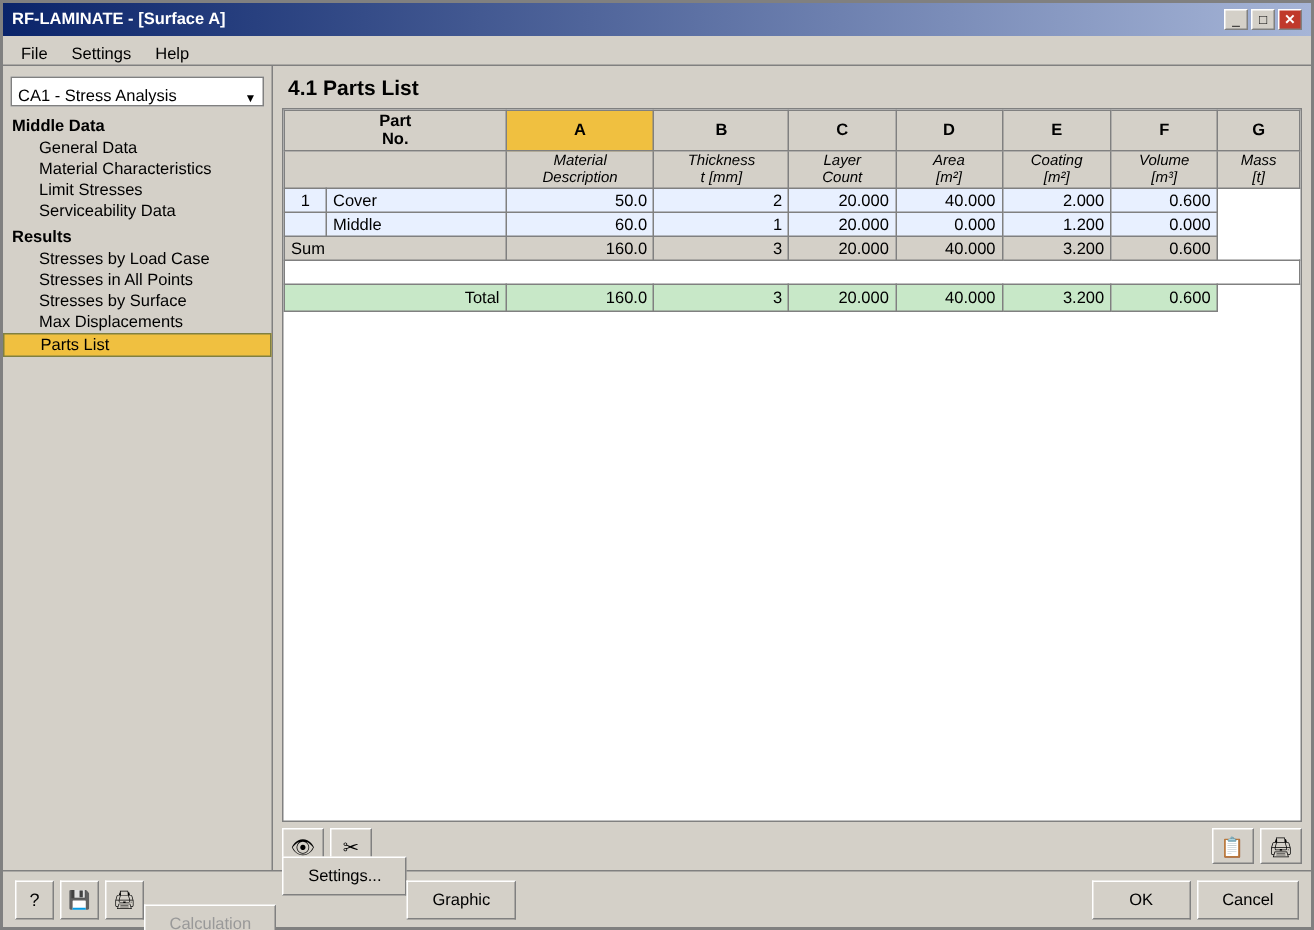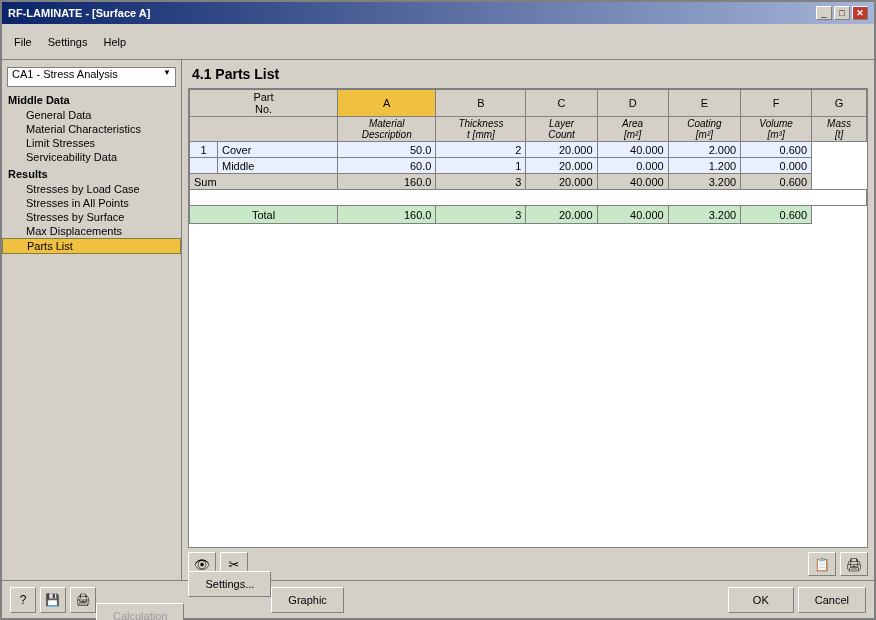--- a/index.html
+++ b/index.html
@@ -48,22 +48,22 @@
       align-items: center;
       justify-content: center;
       cursor: pointer;
       color: black;
     }
     .title-btn.close { background: #c0392b; color: white; font-weight: bold; }
     .menu-bar {
       background: #d4d0c8;
       border-bottom: 1px solid #808080;
       display: flex;
-      align-items: center;
-      height: 36px;
+      align-items: flex-end;
+      height: 20px;
       padding: 0 4px;
       flex-shrink: 0;
     }
     .menu-item {
       padding: 1px 8px;
       cursor: pointer;
       font-size: 11px;
     }
     .content-area {
       display: flex;
@@ -79,21 +79,21 @@
       display: flex;
       flex-direction: column;
     }
     .sidebar-dropdown {
       margin: 3px 5px;
       height: 20px;
       font-size: 11px;
       background: #fff;
       border: 1px solid #808080;
       display: flex;
-      align-items: flex-start;
+      align-items: flex-end;
       justify-content: space-between;
       padding: 0 4px;
       cursor: pointer;
     }
     .sidebar-dropdown-arrow {
       font-size: 8px;
     }
     .sidebar-section-label {
       font-weight: bold;
       padding: 4px 6px 2px 6px;
@@ -136,21 +136,21 @@
       width: 100%;
       font-size: 11px;
     }
     table th, table td {
       border: 1px solid #808080;
       padding: 1px 4px;
     }
     .col-header-row th {
       background: #d4d0c8;
       text-align: center;
-      font-weight: normal;
+      font-weight: bold;
       height: 18px;
     }
     .col-header-row th.col-a {
       background: #f0c040;
     }
     .sub-header-row th {
       background: #d4d0c8;
       text-align: center;
       font-weight: normal;
       height: 16px;
@@ -180,21 +180,21 @@
     .sum-row td.label-cell {
       text-align: left;
     }
     .total-row td {
       background: #c8e8c8;
       text-align: right;
       height: 18px;
       font-weight: normal;
     }
     .total-row td.label-cell {
-      text-align: center;
+      text-align: right;
     }
     .empty-row td {
       background: white;
       height: 16px;
     }
     .toolbar-row {
       display: flex;
       align-items: center;
       justify-content: space-between;
       padding: 4px 6px;

